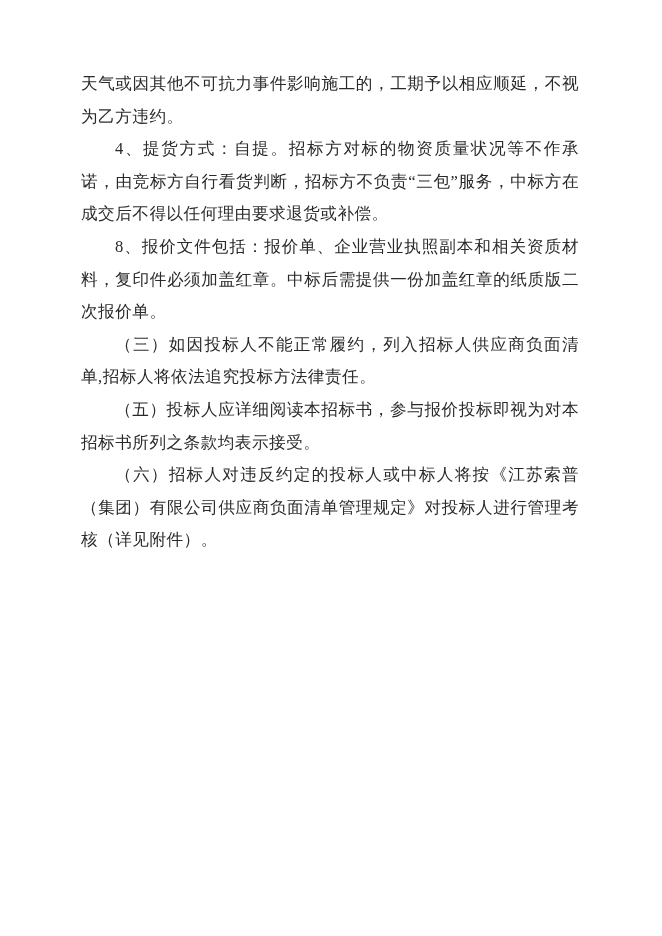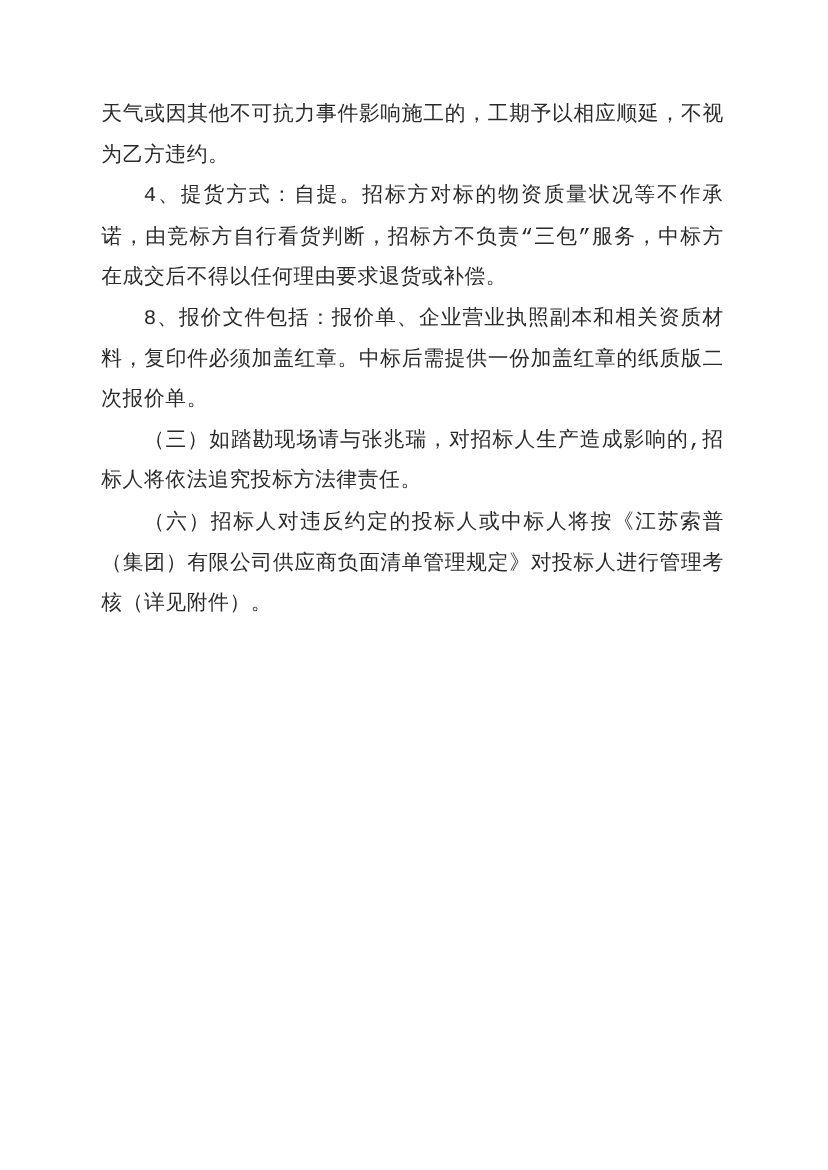--- a/index.html
+++ b/index.html
@@ -1,32 +1,33 @@
 <!DOCTYPE html>
 <html><head>
 <meta charset="utf-8">
 <style>
   html, body { margin: 0; padding: 0; background: #ffffff; }
   body { width: 662px; height: 936px; position: relative; overflow: hidden; }
   .page {
     position: absolute;
     left: 81px;
-    top: 76px;
+    top: 68px;
     width: 498px;
-    font-family: Liberation Mono, monospace;
+    font-family: Liberation Serif, serif;
     font-size: 16.6px;
     line-height: 32.6px;
     color: #2a2a2a;
     letter-spacing: 0.5px;
   }
   .para { margin: 0; padding: 0; text-align: justify; text-align-last: left; }
   .indent { text-indent: 34px; }
 </style>
 </head>
 <body>
 
 <div class="page">
   <p class="para">天气或因其他不可抗力事件影响施工的，工期予以相应顺延，不视为乙方违约。</p>
   <p class="para indent">4、提货方式：自提。招标方对标的物资质量状况等不作承诺，由竞标方自行看货判断，招标方不负责“三包”服务，中标方在成交后不得以任何理由要求退货或补偿。</p>
   <p class="para indent">8、报价文件包括：报价单、企业营业执照副本和相关资质材料，复印件必须加盖红章。中标后需提供一份加盖红章的纸质版二次报价单。</p>
-  <p class="para indent">（三）如踏勘现场请与张兆瑞，对招标人生产造成影响的,招标人将依法追究投标方法律责任。</p>
+  <p class="para indent">（三）如因投标人不能正常履约，列入招标人供应商负面清单,招标人将依法追究投标方法律责任。</p>
+  <p class="para indent">（五）投标人应详细阅读本招标书，参与报价投标即视为对本招标书所列之条款均表示接受。</p>
   <p class="para indent">（六）招标人对违反约定的投标人或中标人将按《江苏索普（集团）有限公司供应商负面清单管理规定》对投标人进行管理考核（详见附件）。</p>
 </div>
 
 </body></html>

